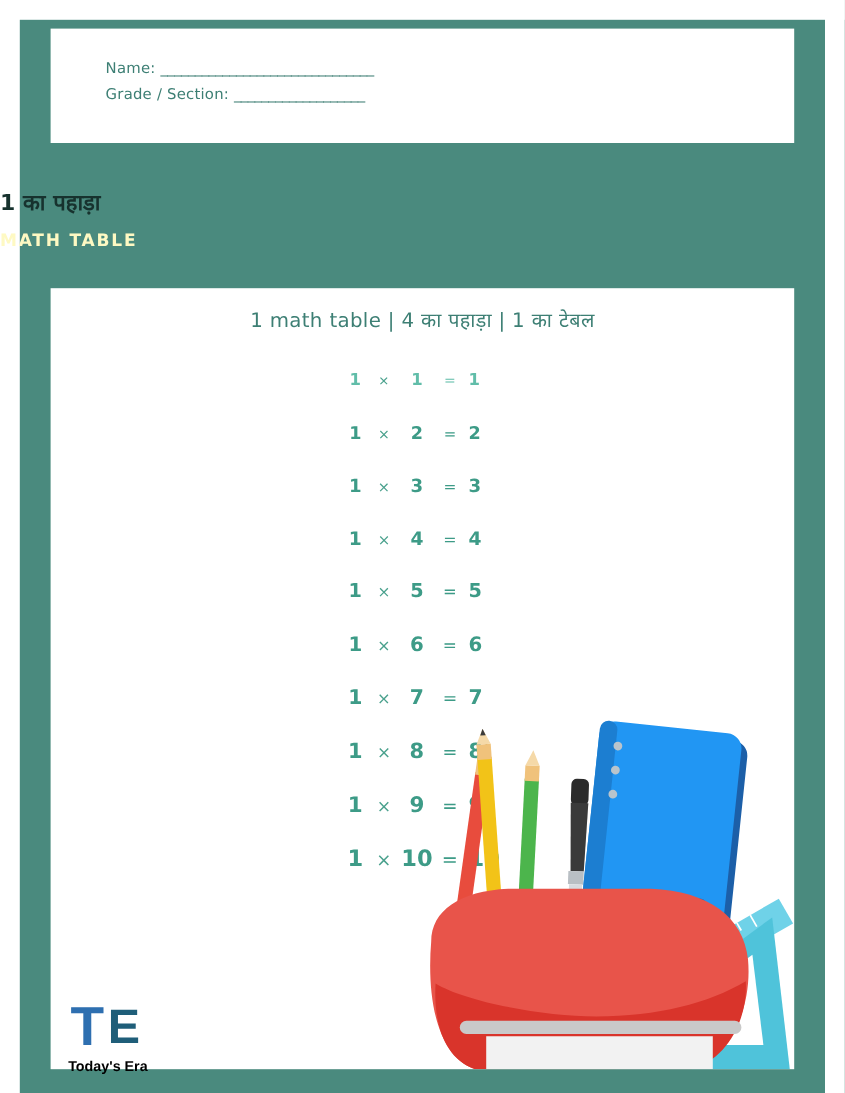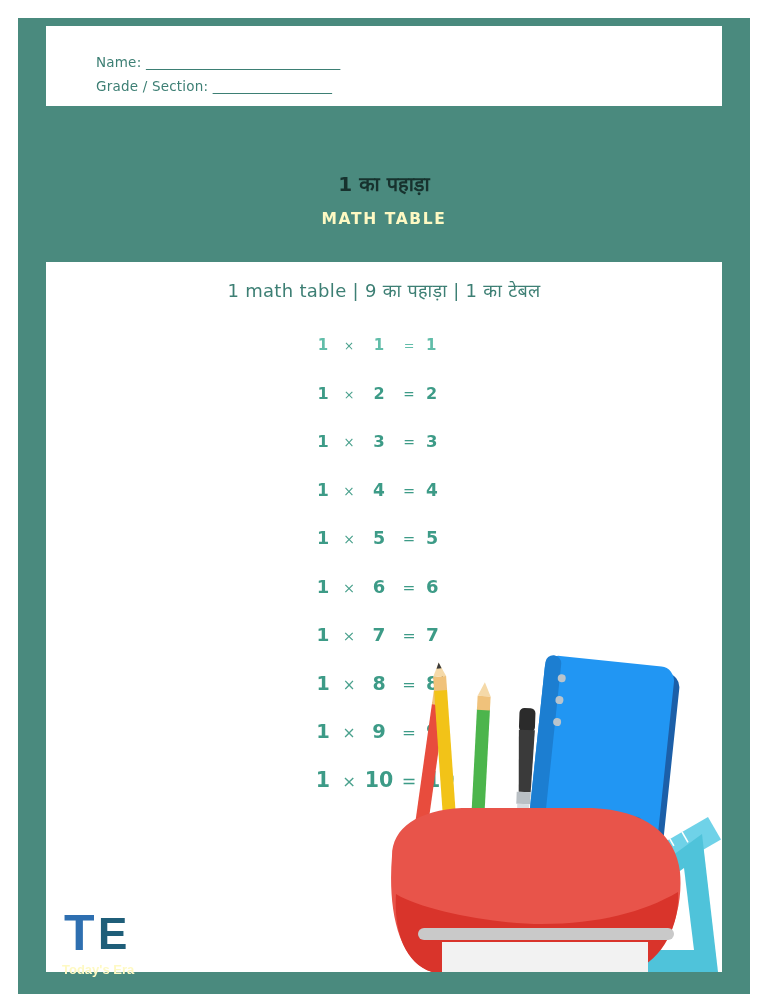--- a/index.html
+++ b/index.html
@@ -25,41 +25,41 @@
   }
   .margin-right {
     position: absolute; top: 0; right: 0; width: 18px; height: 994px;
     background: #ffffff;
   }
 
   
   .namecard {
     position: absolute;
     left: 46px; top: 26px;
-    width: 676px; height: 80px;
+    width: 676px; height: 104px;
     background: #ffffff;
   }
   .namecard .line {
     font-size: 13.5px;
     color: #3d7f74;
     letter-spacing: 0.2px;
     margin-left: 50px;
     white-space: nowrap;
   }
   .namecard .line.first { margin-top: 28px; }
   .namecard .line.second { margin-top: 8px; }
   .namecard .line .lbl { }
   .namecard .line .blank { letter-spacing: -0.5px; }
 
   
   .heading {
     position: absolute;
     left: 0; top: 172px;
     width: 768px;
-    text-align: center;
+    text-align: left;
   }
   .heading .hi {
     font-size: 20px;
     font-weight: 700;
     color: #17322e;
     line-height: 1.2;
   }
   .heading .en {
     margin-top: 14px;
     font-size: 15.5px;
@@ -128,21 +128,21 @@
     font-size: 50px; font-weight: 700; color: #2e6fb0;
     line-height: 50px; font-family: "Liberation Sans", sans-serif;
   }
   .logo .e-block {
     position: absolute; left: 36px; top: 4px;
     font-size: 44px; font-weight: 700; color: #1f5e79;
     line-height: 44px; font-family: "Liberation Sans", sans-serif;
   }
   .logo .brand {
     position: absolute; left: 0; top: 54px;
-    font-size: 13px; font-weight: 700; color: #fef9c3;
+    font-size: 13px; font-weight: 700; color: #000000;
     font-family: "Liberation Sans", sans-serif;
   }
 
   
   .art {
     position: absolute;
     right: 0; bottom: 0;
     width: 430px; height: 330px;
     pointer-events: none;
   }
@@ -166,21 +166,21 @@
       <span class="blank">___________________</span>
     </div>
   </div>
 
   <div class="heading">
     <div class="hi">1 का पहाड़ा</div>
     <div class="en">MATH TABLE</div>
   </div>
 
   <div class="sheet">
-    <div class="sheet-title">1 math table | 9 का पहाड़ा | 1 का टेबल</div>
+    <div class="sheet-title">1 math table | 4 का पहाड़ा | 1 का टेबल</div>
 
     <div class="table-rows">
       <div class="trow s1">
         <span class="cell a">1</span>
         <span class="cell op">×</span>
         <span class="cell b">1</span>
         <span class="cell eq">=</span>
         <span class="cell r">1</span>
       </div>
       <div class="trow s2">

